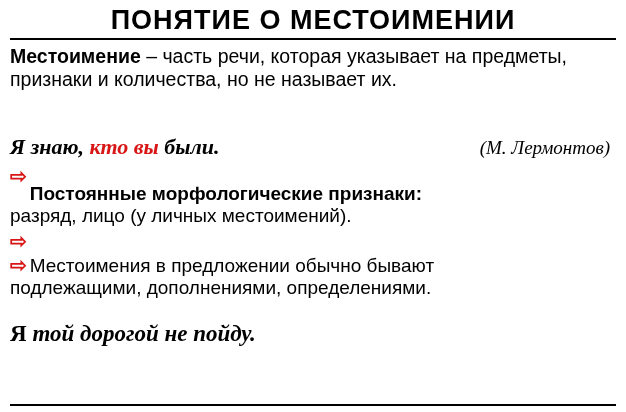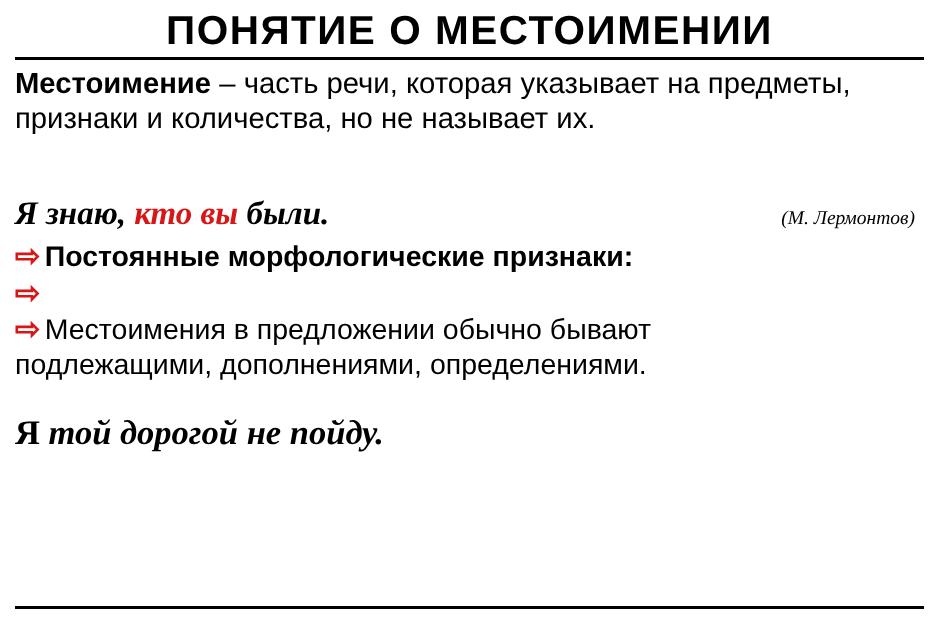--- a/index.html
+++ b/index.html
@@ -54,21 +54,21 @@
     font-size: 22px;
     font-style: italic;
     font-weight: bold;
     white-space: nowrap;
   }
   .example .red {
     color: #d81616;
   }
   .attribution {
     font-family: "Liberation Serif", serif;
-    font-size: 13px;
+    font-size: 19px;
     font-style: italic;
     white-space: nowrap;
     padding-right: 6px;
     margin-top: 28px;
   }
   .block {
     margin: 0 0 3px 0;
   }
   .bullet-line {
     display: flex;
@@ -81,20 +81,21 @@
     font-size: 20px;
     line-height: 1.05;
     margin-right: 3px;
     flex: 0 0 auto;
     font-weight: bold;
   }
   .bullet-head {
     font-weight: bold;
     font-size: 19px;
     line-height: 1.18;
+    margin-top: 17px;
   }
   .bullet-sub {
     font-size: 19px;
     line-height: 1.18;
     margin: 0 0 2px 0;
   }
   .bullet-para {
     font-size: 19px;
     line-height: 1.18;
     font-weight: normal;
@@ -136,20 +137,21 @@
       <span>Я знаю, </span><span class="red">кто вы</span><span> были.</span>
     </div>
     <div class="attribution">(М. Лермонтов)</div>
   </div>
 
   <div class="block">
     <div class="bullet-line">
       <span class="arrow">⇨</span>
       <span class="bullet-head">Постоянные морфологические признаки:</span>
     </div>
+    <div class="bullet-sub">разряд, лицо (у личных местоимений).</div>
   </div>
 
   <div class="block">
     <div class="bullet-line">
       <span class="arrow">⇨</span>
     </div>
   </div>
 
   <div class="block">
     <div class="bullet-line">

